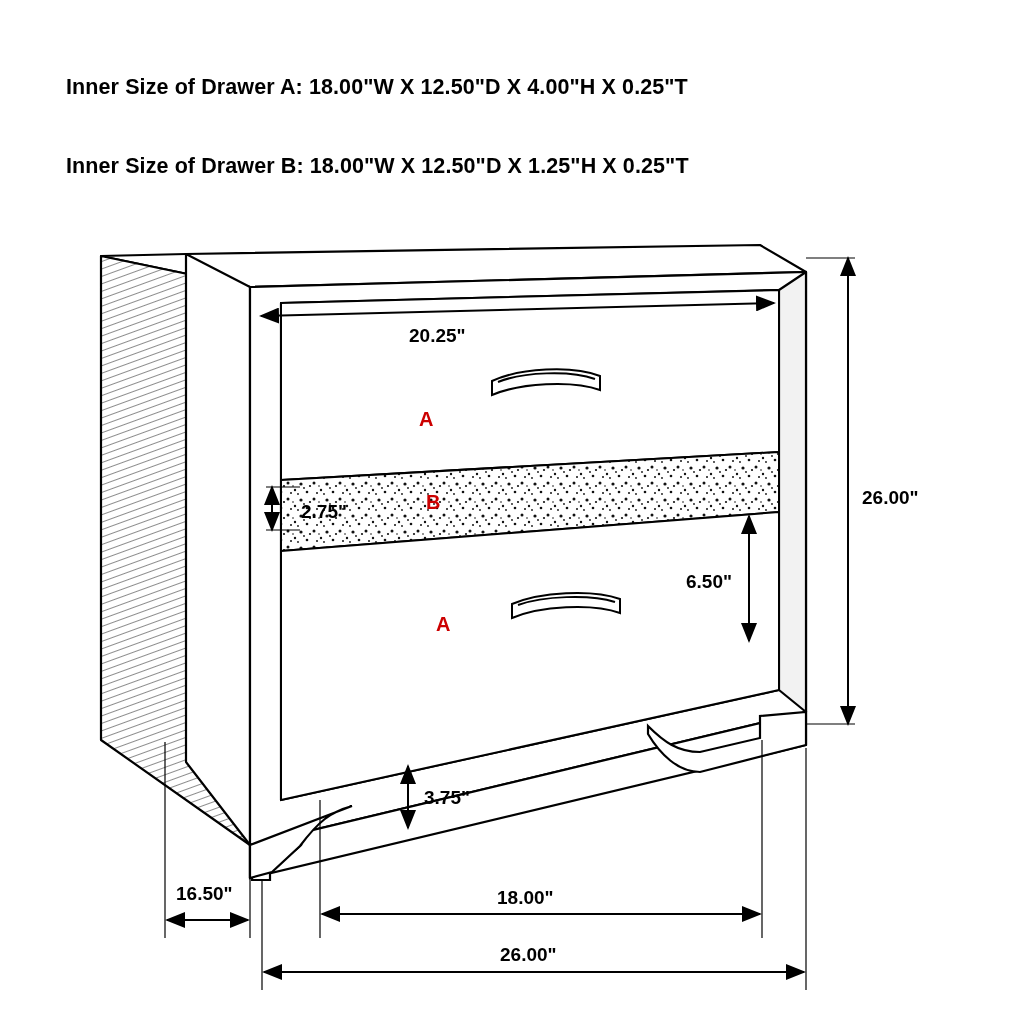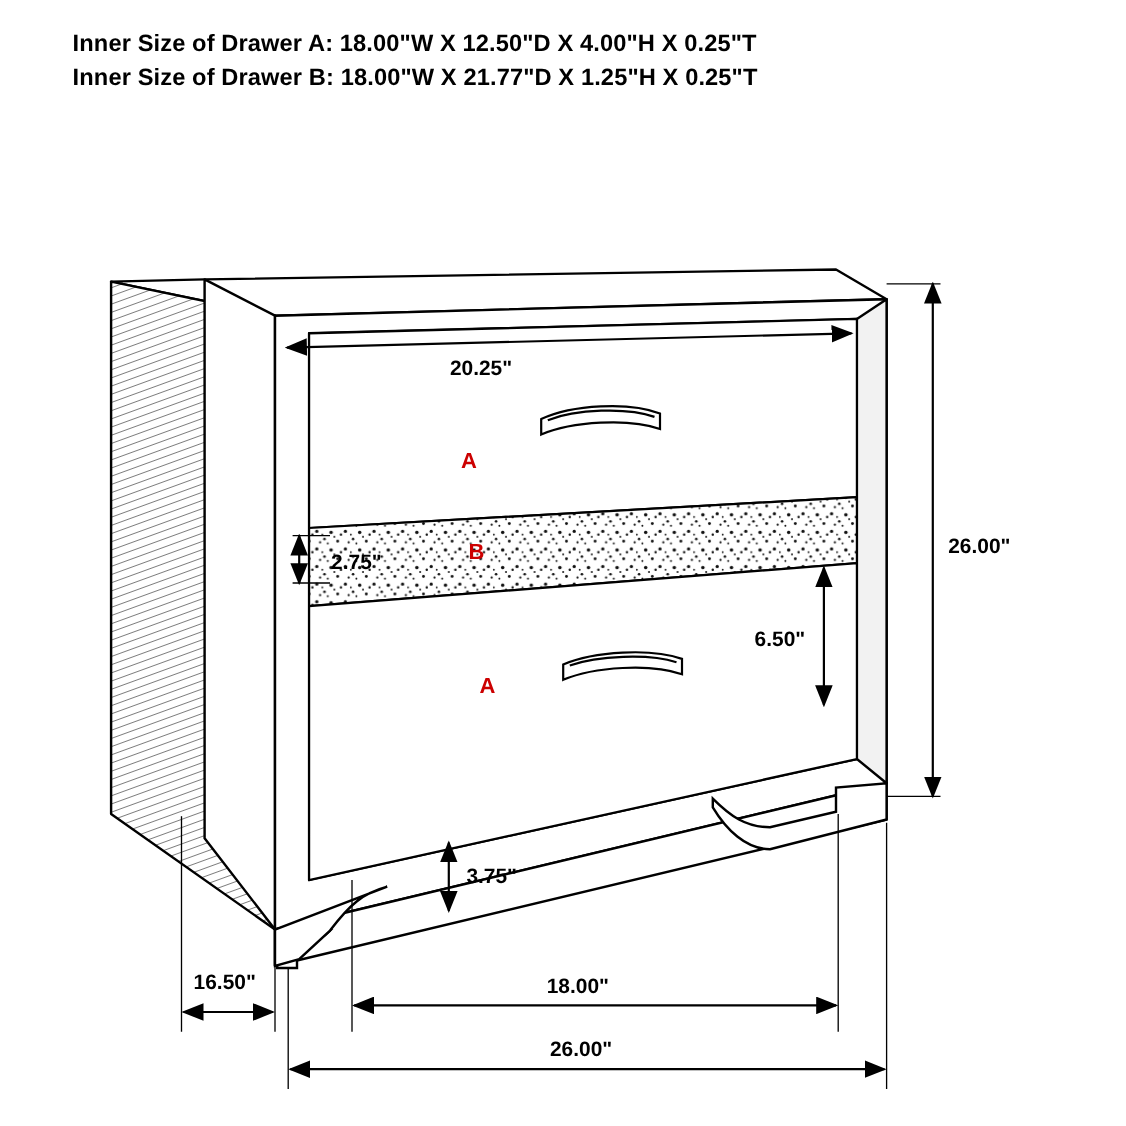--- a/index.html
+++ b/index.html
@@ -26,20 +26,21 @@
     left: 66px;
     top: 24px;
     width: 900px;
   }
   .spec-line {
     font-size: 21.5px;
     font-weight: bold;
     letter-spacing: 0.1px;
     line-height: 31px;
     white-space: nowrap;
+    margin-top: 48px;
   }
   svg.diagram {
     position: absolute;
     left: 0;
     top: 0;
     width: 1024px;
     height: 1024px;
   }
   .dim-label {
     position: absolute;
@@ -67,21 +68,21 @@
   .lbl-B  { left: 426px; top: 491px; }
   .lbl-A2 { left: 436px; top: 613px; }
 </style>
 </head>
 <body>
 
 <div id="root">
 
   <div class="spec-lines">
     <div class="spec-line">Inner Size of Drawer A: 18.00"W X 12.50"D X 4.00"H X 0.25"T</div>
-    <div class="spec-line">Inner Size of Drawer B: 18.00"W X 21.77"D X 1.25"H X 0.25"T</div>
+    <div class="spec-line">Inner Size of Drawer B: 18.00"W X 12.50"D X 1.25"H X 0.25"T</div>
   </div>
 
   <svg class="diagram" viewBox="0 0 1024 1024">
     <defs>
       <marker id="arrEnd" markerWidth="10" markerHeight="8" refX="9" refY="4" orient="auto">
         <path d="M0,0 L10,4 L0,8 z" fill="#000"></path>
       </marker>
       <marker id="arrStart" markerWidth="10" markerHeight="8" refX="1" refY="4" orient="auto">
         <path d="M10,0 L0,4 L10,8 z" fill="#000"></path>
       </marker>

